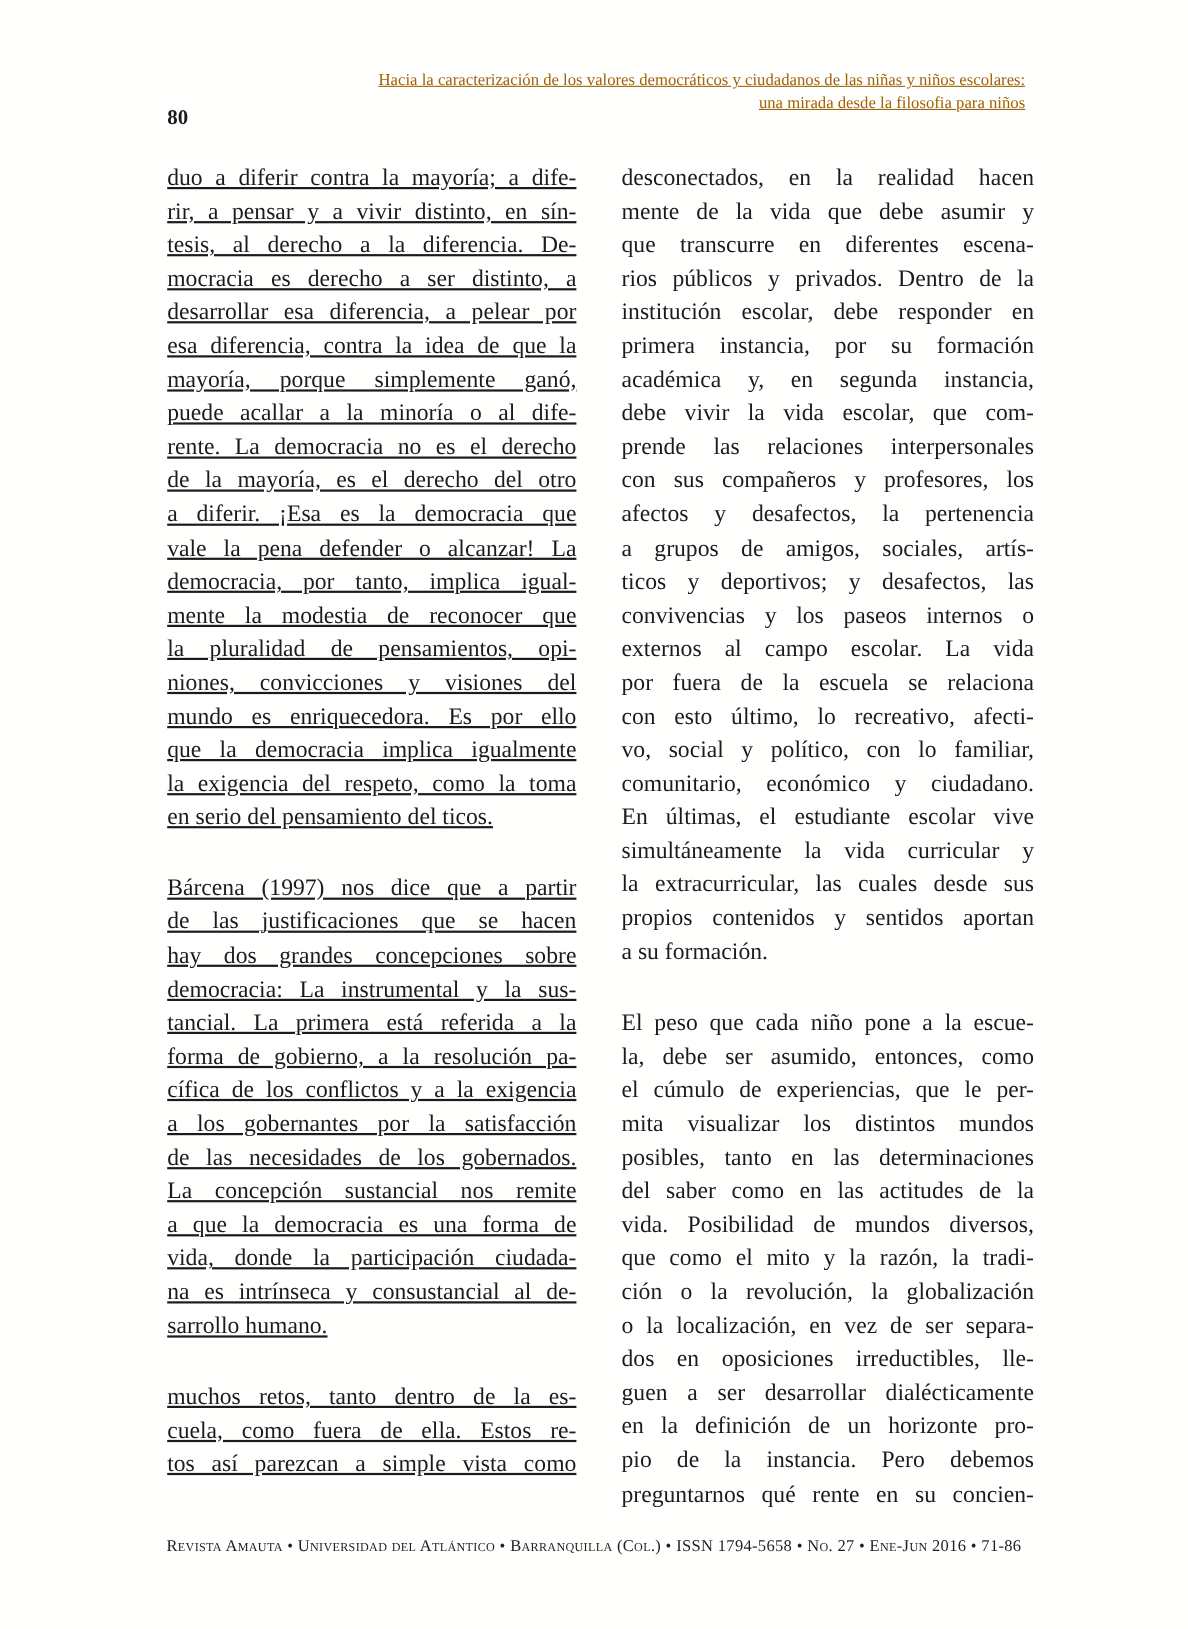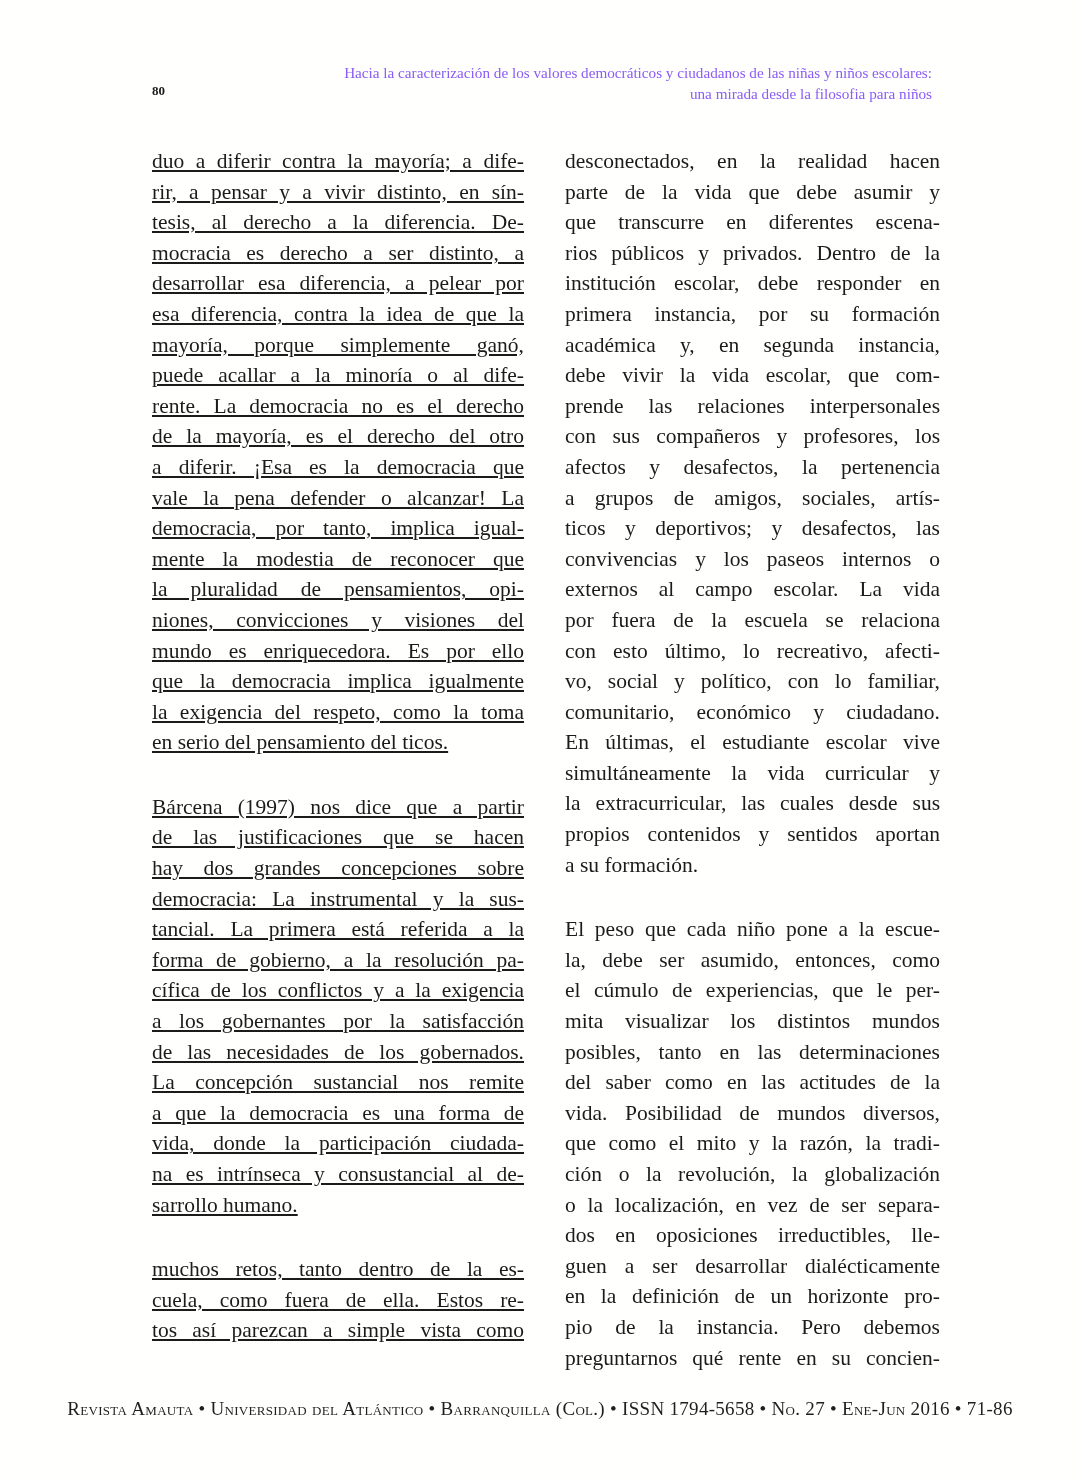--- a/index.html
+++ b/index.html
@@ -9,34 +9,35 @@
     height: 1481px;
     background: #fffffe;
     color: #1b1b1b;
     font-family: "Liberation Serif", "DejaVu Serif", serif;
     overflow: hidden;
   }
   
   .page-number {
     position: absolute;
     left: 152px;
-    top: 80px;
-    font-size: 13px;
+    top: 97px;
+    font-size: 19px;
     font-weight: bold;
     line-height: 22px;
   }
   .running-title {
     position: absolute;
     top: 62px;
     right: 148px;
     width: 720px;
     text-align: right;
     font-size: 15.2px;
     line-height: 21px;
-    color: #8b5cf6;
+    color: #a16207;
+    text-decoration: underline;
   }
   
   .column {
     position: absolute;
     top: 146px;
   }
   .column-left  { left: 152px; width: 372px; text-decoration: underline; }
   .column-right { left: 565px; width: 375px; }
   .paragraph { margin: 0; }
   .paragraph:not(:first-child) { margin-top: 34px; }
@@ -50,21 +51,21 @@
   }
   .line.last { text-align-last: left; }
   
   .footer-line {
     position: absolute;
     left: 0;
     right: 0;
     top: 1398px;
     text-align: center;
     font-variant: small-caps;
-    font-size: 19px;
+    font-size: 15px;
     letter-spacing: 0.3px;
     color: #1f1f1f;
   }
 </style>
 </head>
 <body>
 
 <div class="page">
 
   <div class="page-number">80</div>
@@ -116,21 +117,21 @@
       <div class="paragraph">
         <div class="line">muchos retos, tanto dentro de la es-</div>
         <div class="line">cuela, como fuera de ella. Estos re-</div>
         <div class="line">tos así parezcan a simple vista como</div>
       </div>
     </section>
 
   <section class="column column-right">
       <div class="paragraph">
         <div class="line">desconectados, en la realidad hacen</div>
-        <div class="line">parte de la vida que debe asumir y</div>
+        <div class="line">mente de la vida que debe asumir y</div>
         <div class="line">que transcurre en diferentes escena-</div>
         <div class="line">rios públicos y privados. Dentro de la</div>
         <div class="line">institución escolar, debe responder en</div>
         <div class="line">primera instancia, por su formación</div>
         <div class="line">académica y, en segunda instancia,</div>
         <div class="line">debe vivir la vida escolar, que com-</div>
         <div class="line">prende las relaciones interpersonales</div>
         <div class="line">con sus compañeros y profesores, los</div>
         <div class="line">afectos y desafectos, la pertenencia</div>
         <div class="line">a grupos de amigos, sociales, artís-</div>

